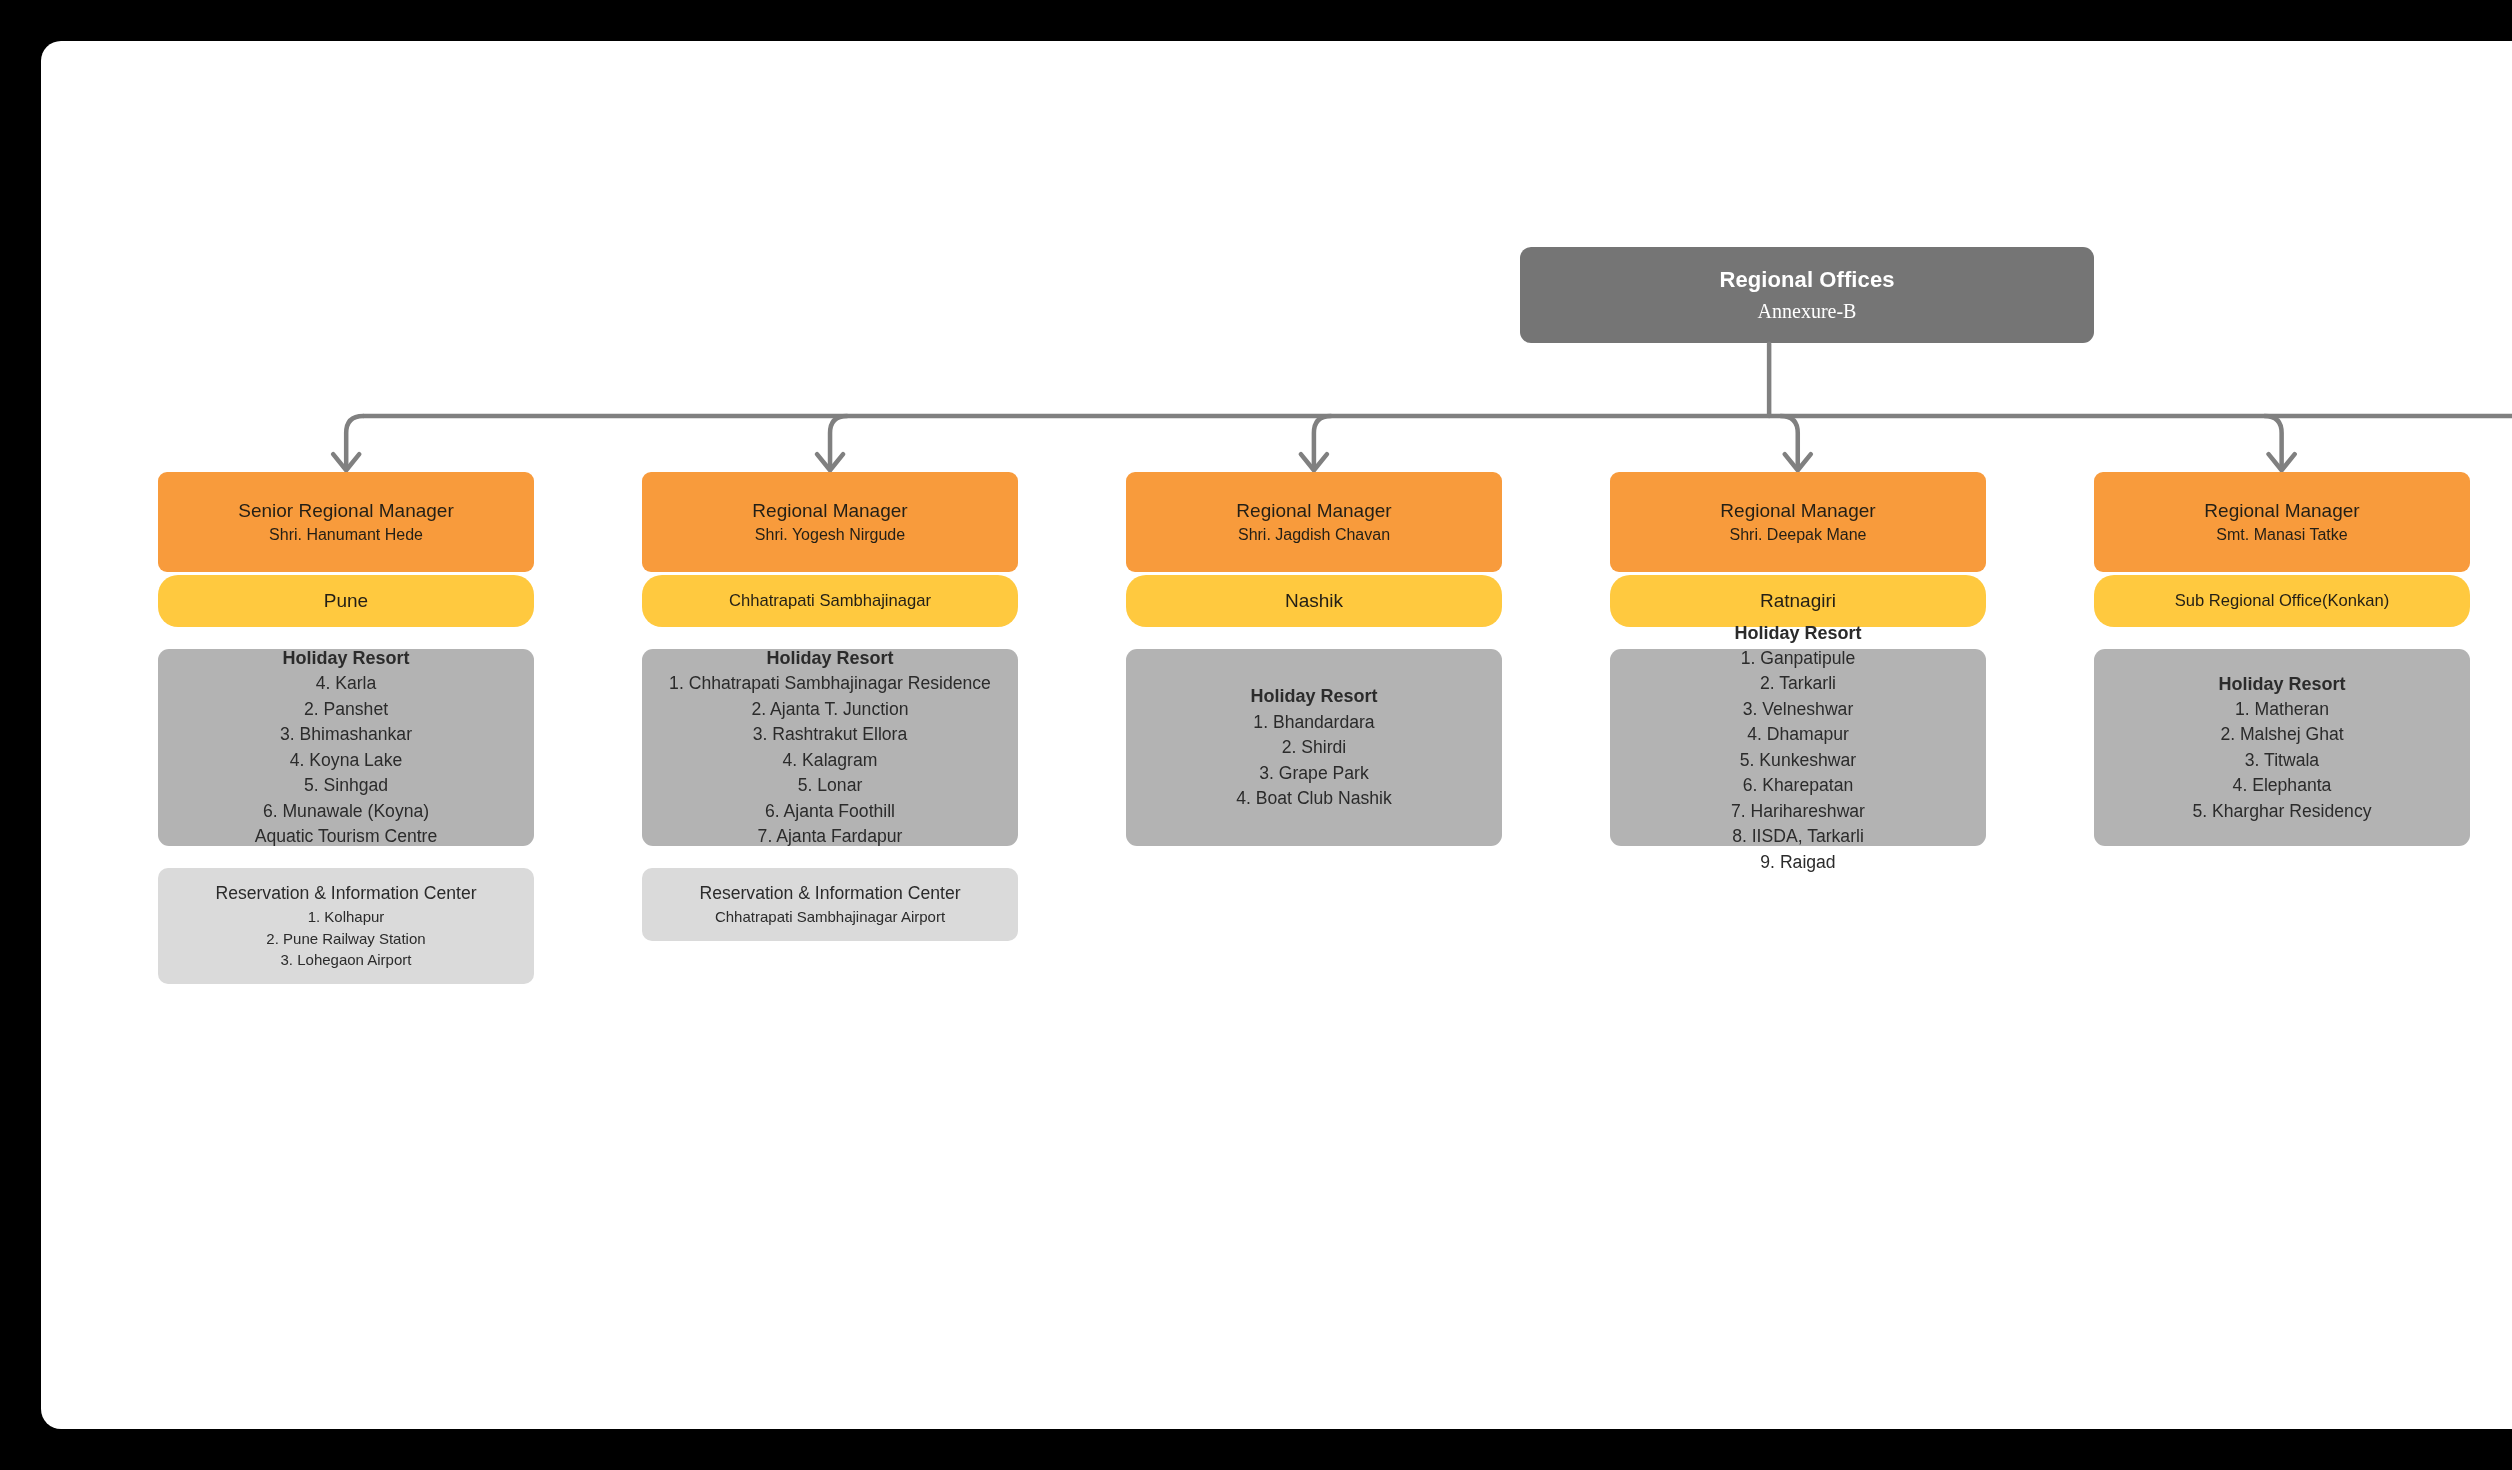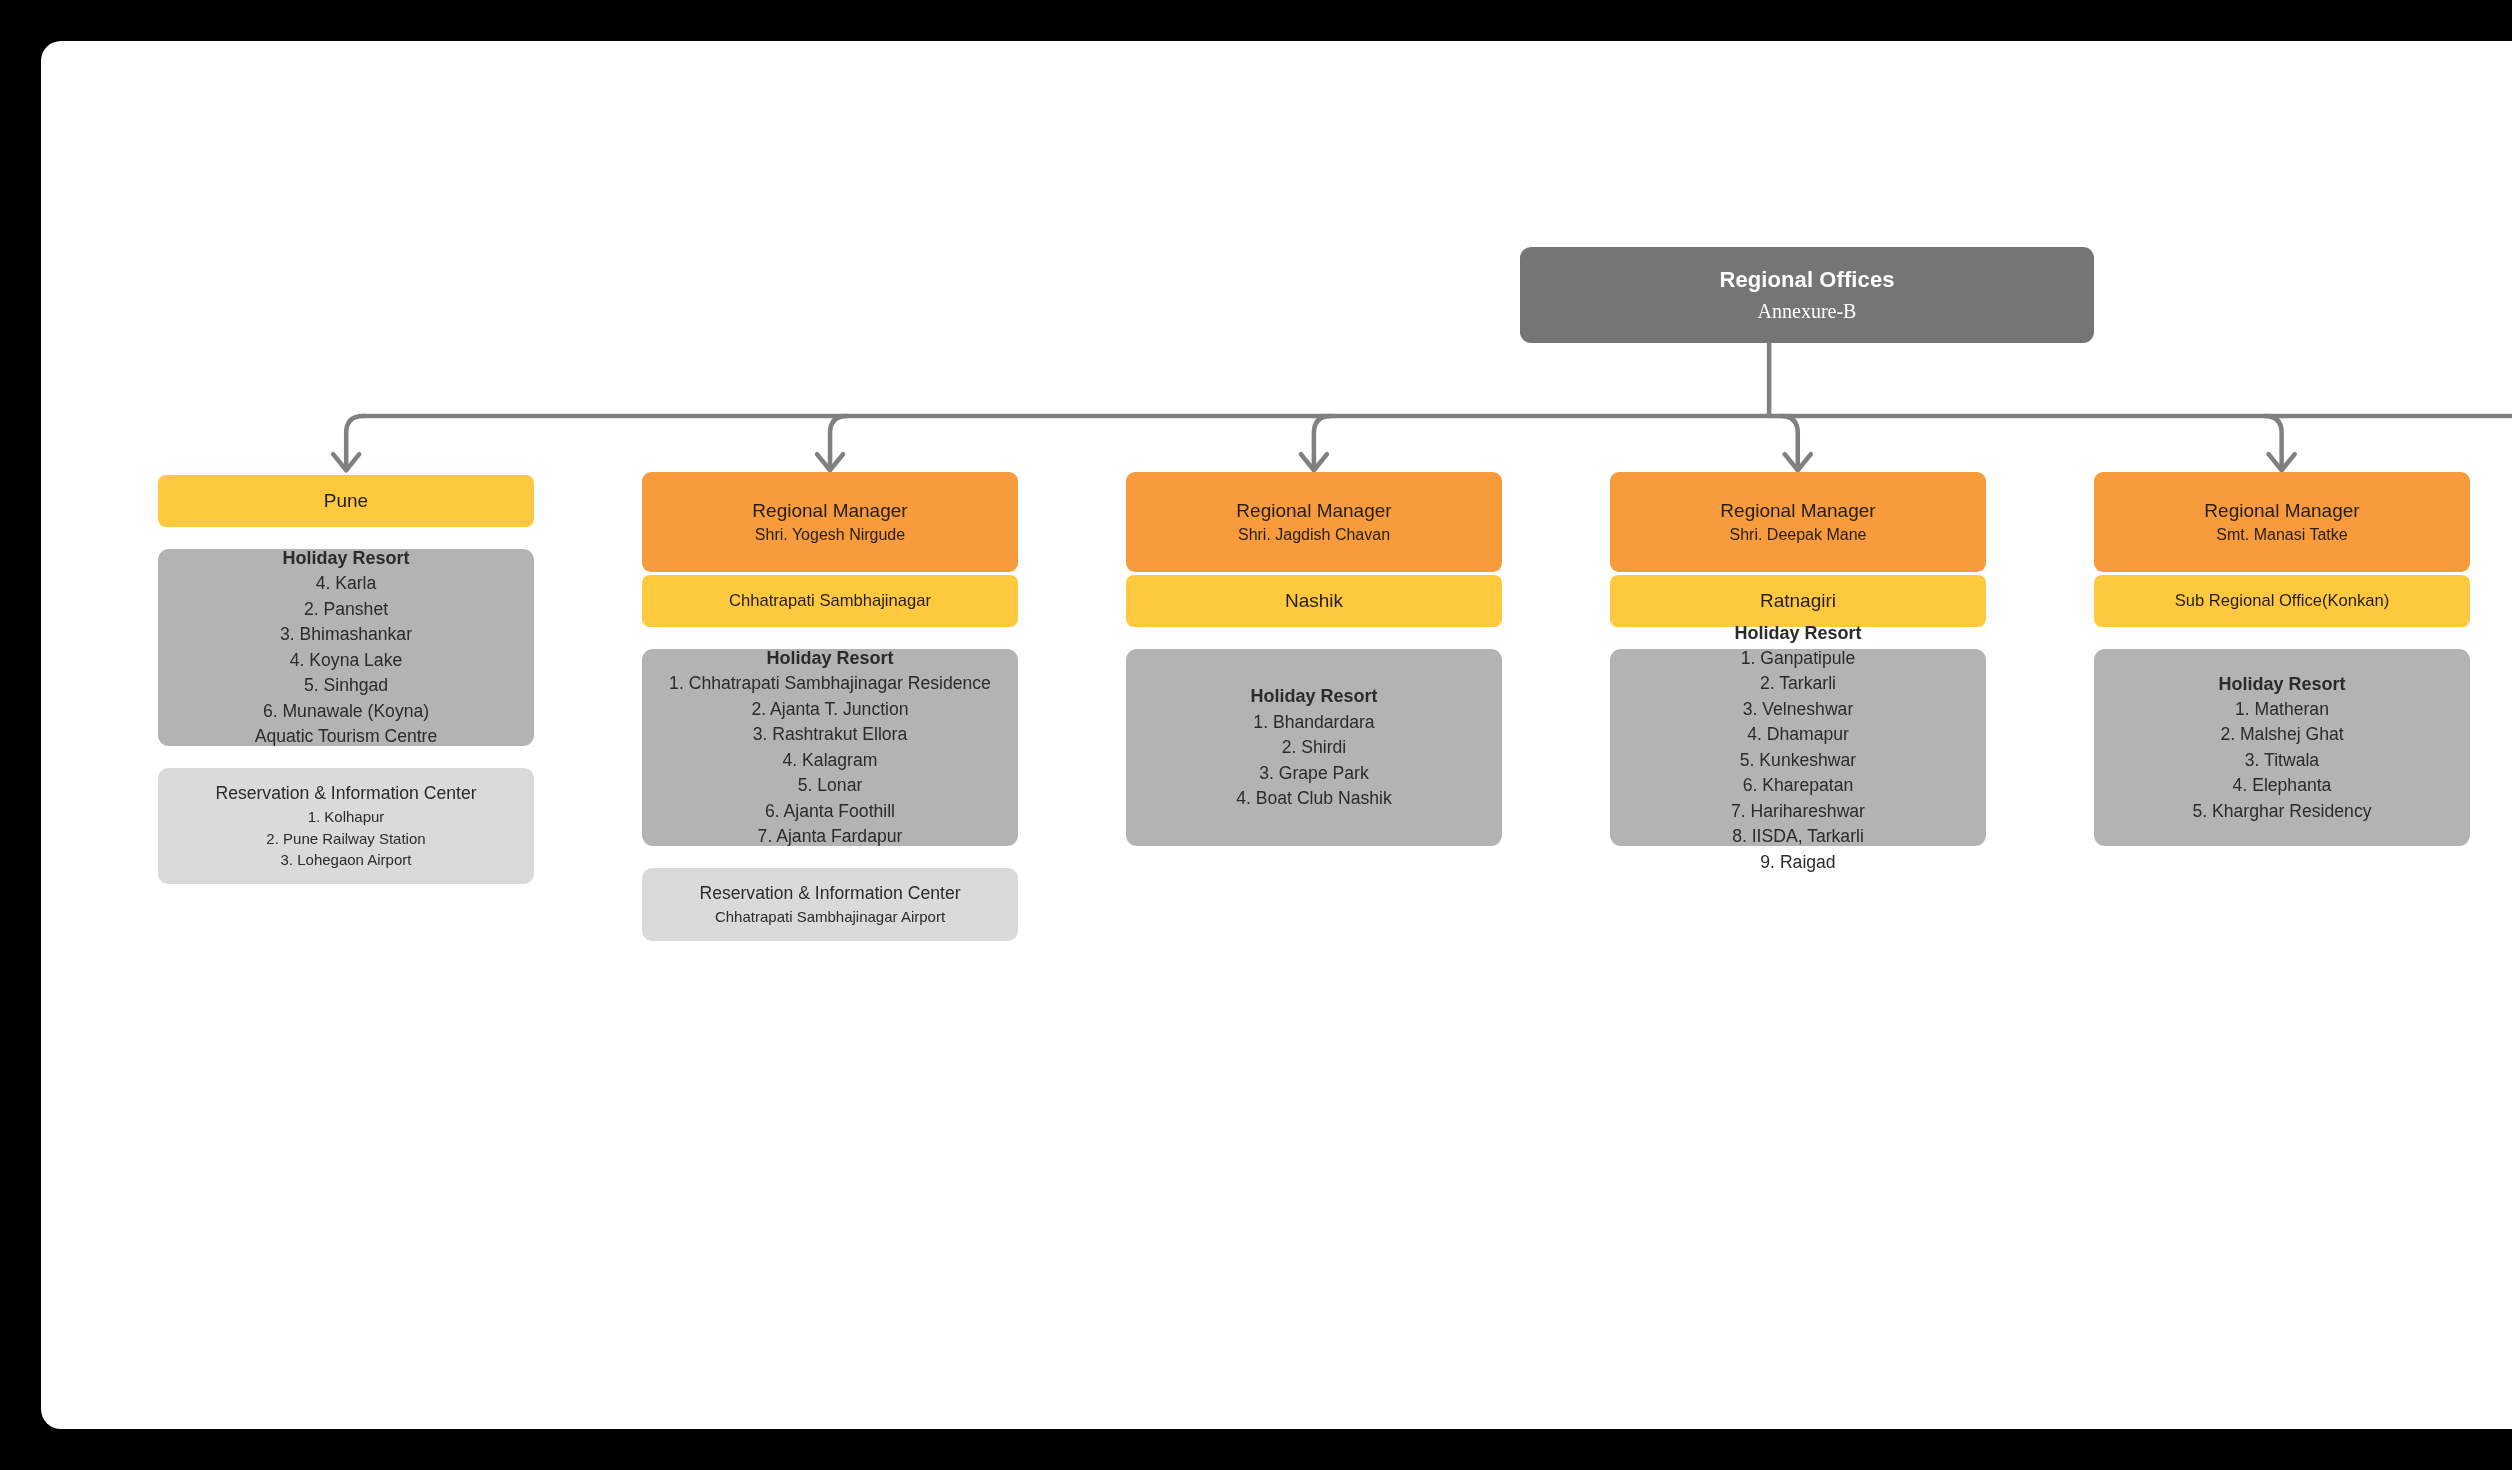--- a/index.html
+++ b/index.html
@@ -101,21 +101,21 @@
     line-height: 1.25;
     text-align: center;
     margin-top: 2px;
     white-space: nowrap;
   }
 
   .office-card {
     width: 100%;
     height: 52px;
     background: #FFC93F;
-    border-radius: 8px;
+    border-radius: 20px;
     display: flex;
     align-items: center;
     justify-content: center;
     box-sizing: border-box;
     margin-top: 3px;
     color: #231f16;
   }
   .office-label {
     font-size: 19px;
     text-align: center;
@@ -197,20 +197,24 @@
       <path d="M 4515 904 L 4541 936 L 4567 904"></path>
       <path d="M 5470 828 Q 5504 828 5504 862 L 5504 932"></path>
       <path d="M 5478 904 L 5504 936 L 5530 904"></path>
       <path d="M 6433 828 Q 6467 828 6467 862 L 6467 932"></path>
       <path d="M 6441 904 L 6467 936 L 6493 904"></path>
     </g>
 </svg>
 
 <div class="columns">
     <div class="column" style="left: 158px;">
+      <div class="role-card">
+        <div class="role-title">Senior Regional Manager</div>
+        <div class="role-name">Shri. Hanumant Hede</div>
+      </div>
       <div class="office-card">
         <div class="office-label">Pune</div>
       </div>
       <div class="resort-card" style="height: 197px;">
         <div class="resort-heading">Holiday Resort</div>
         <div class="resort-item">4. Karla</div>
         <div class="resort-item">2. Panshet</div>
         <div class="resort-item">3. Bhimashankar</div>
         <div class="resort-item">4. Koyna Lake</div>
         <div class="resort-item">5. Sinhgad</div>

